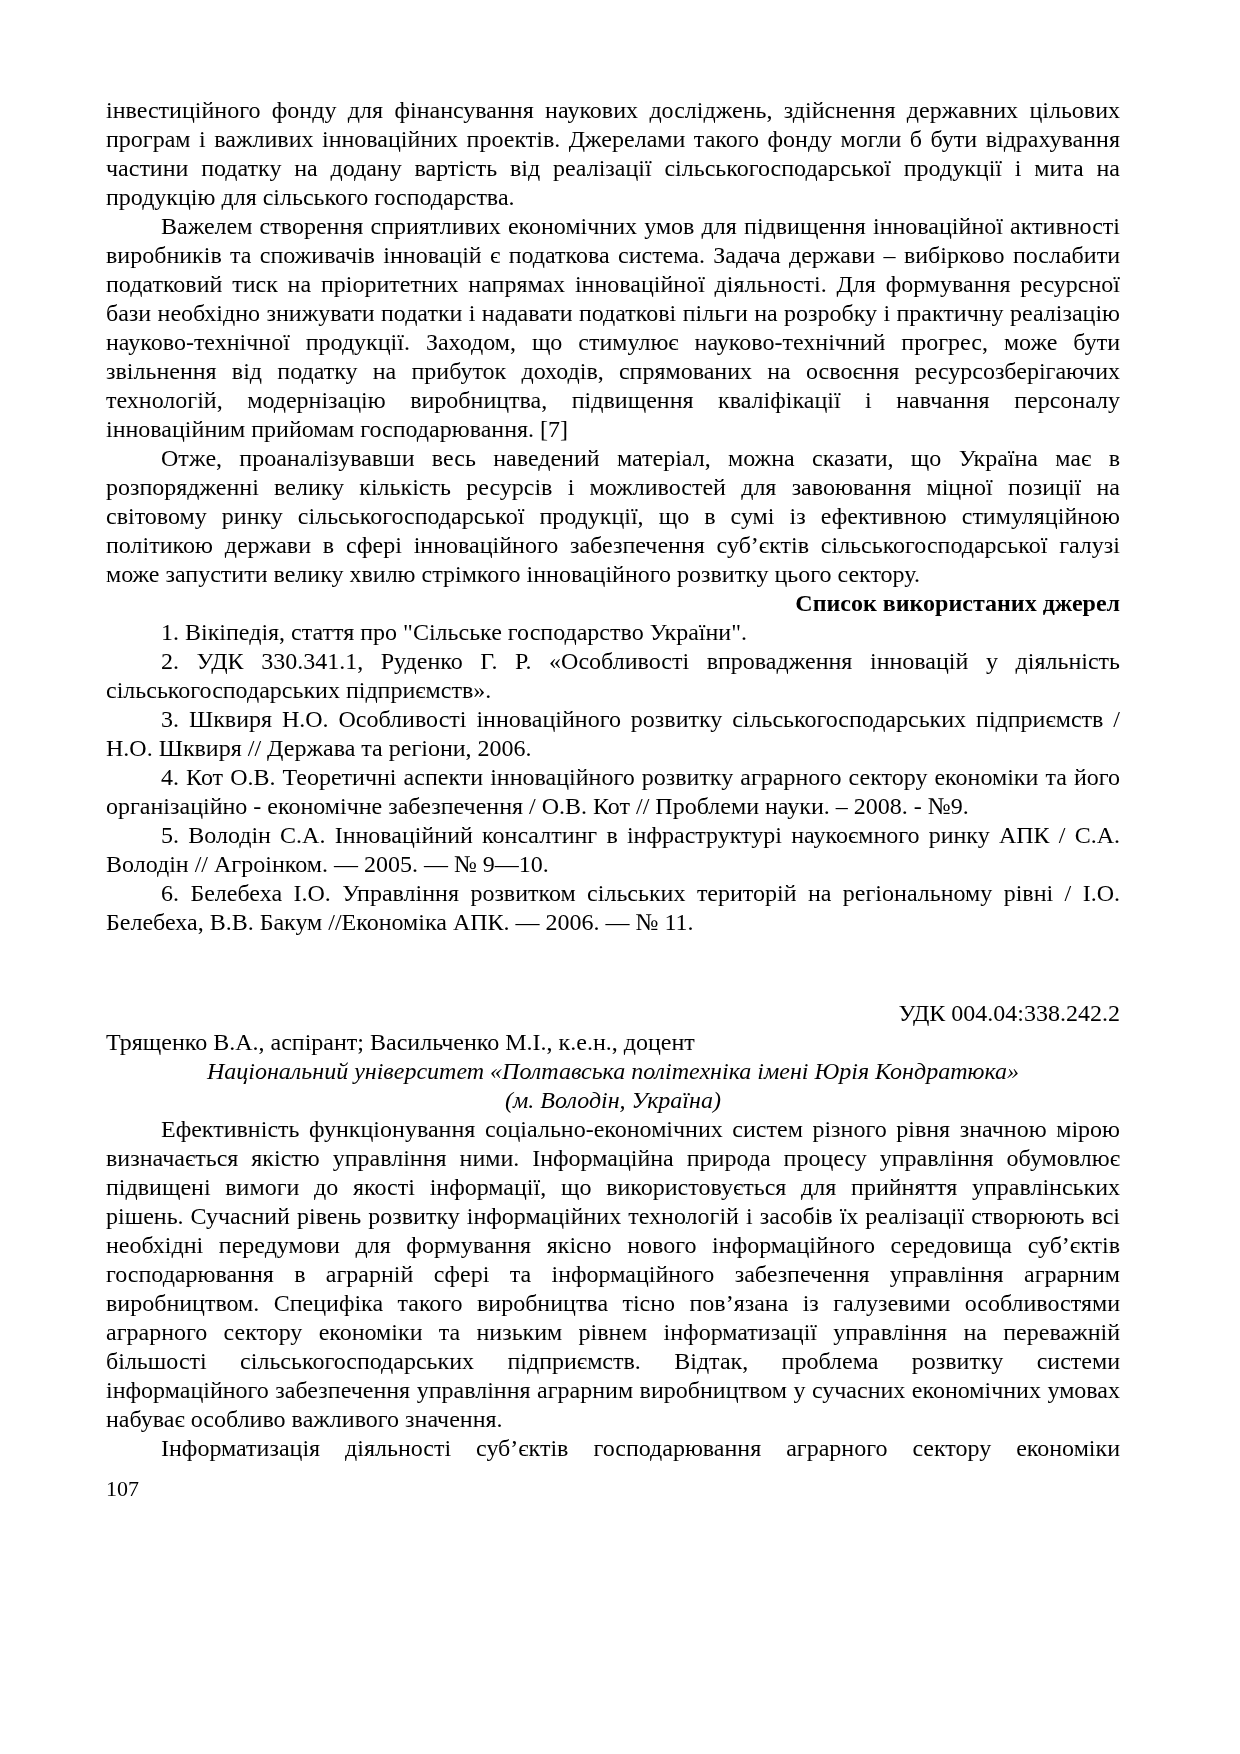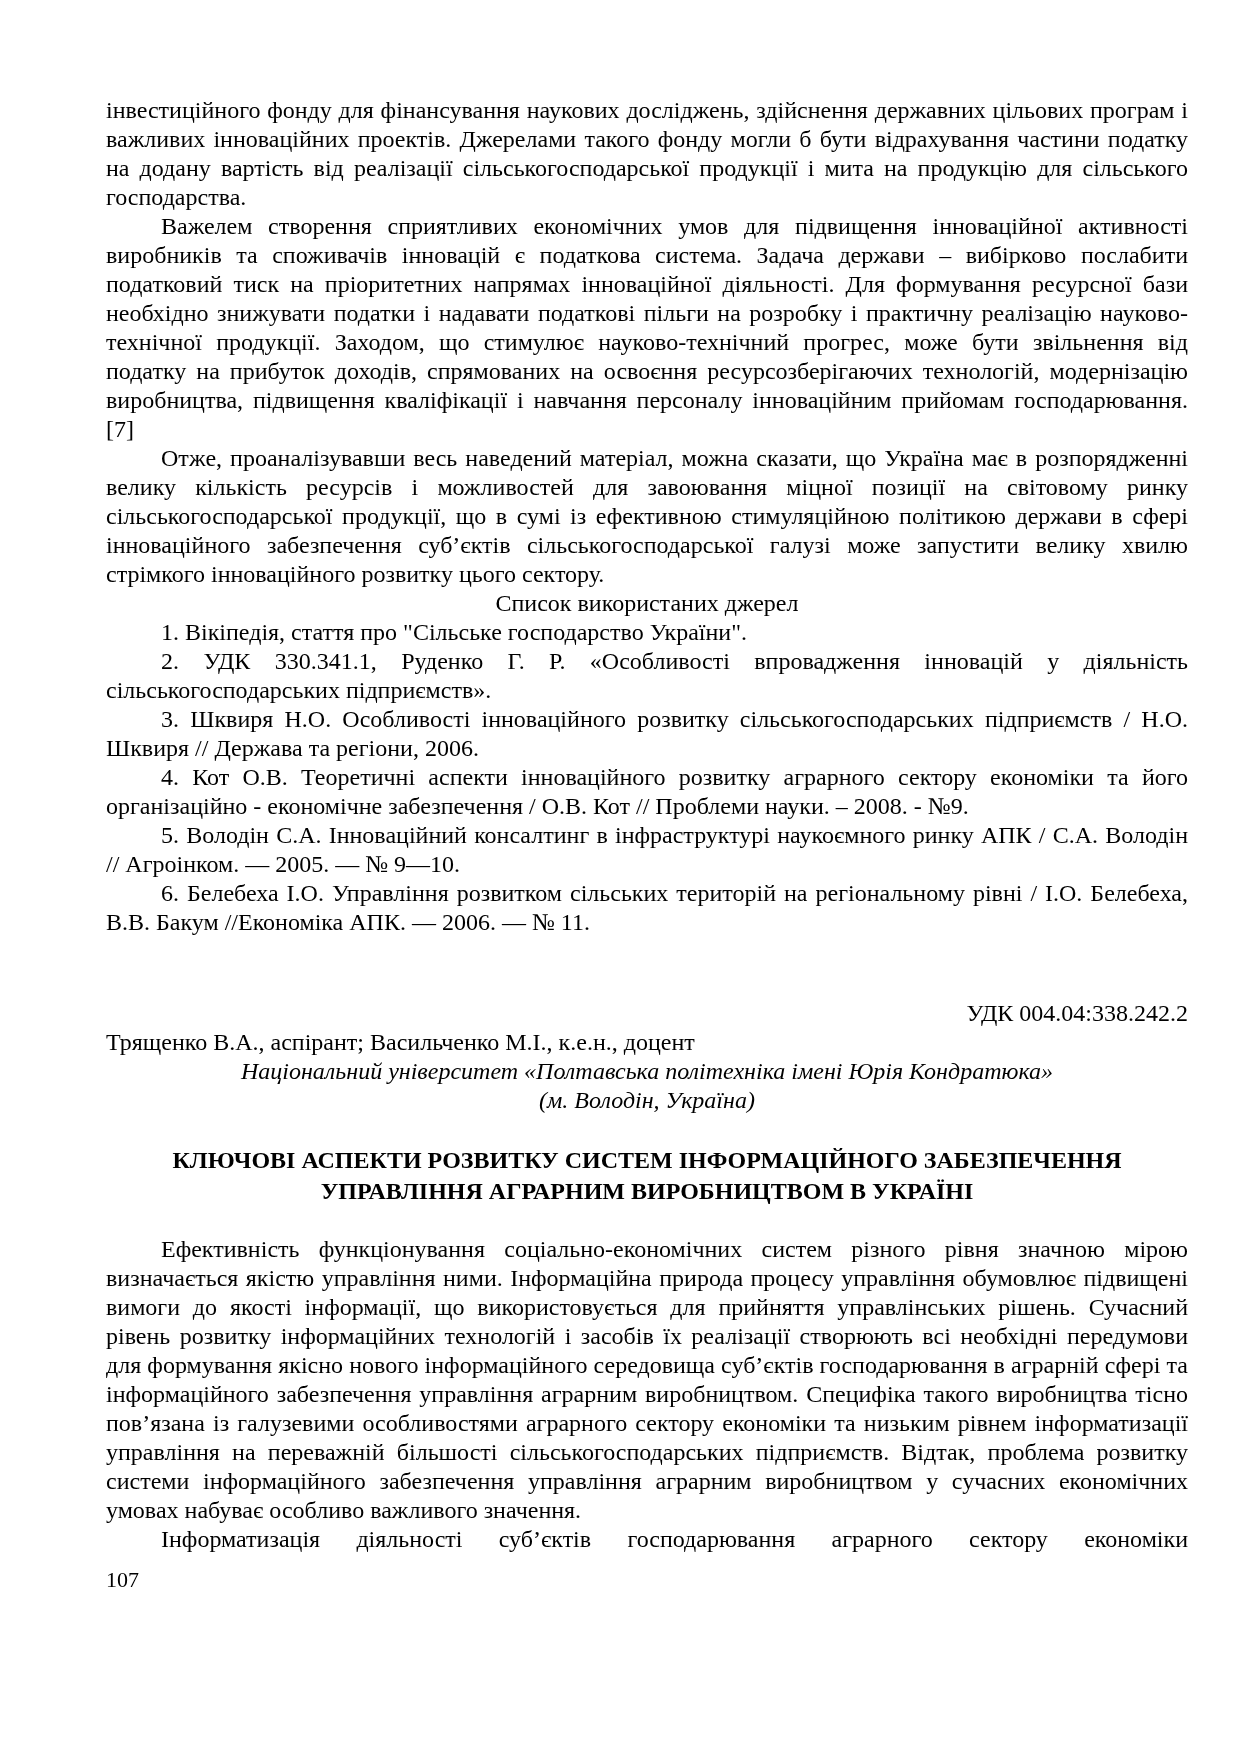--- a/index.html
+++ b/index.html
@@ -7,37 +7,37 @@
   body {
     width: 1240px;
     height: 1754px;
     font-family: "Liberation Serif", "DejaVu Serif", serif;
     color: #000000;
     overflow: hidden;
   }
   .page {
     width: 1240px;
     height: 1403px;
-    padding: 96px 52px 0 106px;
+    padding: 96px 120px 0 106px;
     position: relative;
     background: #ffffff;
   }
   .para {
     font-size: 24px;
     line-height: 29px;
     text-align: justify;
     text-indent: 55px;
   }
   .para.no-indent { text-indent: 0; }
   .para.justify-last { text-align-last: justify; }
   .refs-heading {
     font-size: 24px;
     line-height: 29px;
-    font-weight: normal;
-    text-align: center;
+    font-weight: bold;
+    text-align: right;
   }
   .ref {
     font-size: 24px;
     line-height: 29px;
     text-align: justify;
     text-indent: 55px;
   }
   .udc {
     font-size: 24px;
     line-height: 29px;
@@ -89,21 +89,20 @@
     <p class="ref">5. Володін С.А. Інноваційний консалтинг в інфраструктурі наукоємного ринку АПК / С.А. Володін // Агроінком. — 2005. — № 9—10.</p>
     <p class="ref">6. Белебеха І.О. Управління розвитком сільських територій на регіональному рівні / І.О. Белебеха, В.В. Бакум //Економіка АПК. — 2006. — № 11.</p>
   </section>
 
   <section>
     <p class="udc">УДК 004.04:338.242.2</p>
     <p class="authors">Трященко В.А., аспірант; Васильченко М.І., к.е.н., доцент</p>
     <p class="affil">Національний університет «Полтавська політехніка імені Юрія Кондратюка»</p>
     <p class="affil">(м. Володін, Україна)</p>
 
-    <h2 class="article-title">КЛЮЧОВІ АСПЕКТИ РОЗВИТКУ СИСТЕМ ІНФОРМАЦІЙНОГО ЗАБЕЗПЕЧЕННЯ УПРАВЛІННЯ АГРАРНИМ ВИРОБНИЦТВОМ В УКРАЇНІ</h2>
 
     <p class="para">Ефективність функціонування соціально-економічних систем різного рівня значною мірою визначається якістю управління ними. Інформаційна природа процесу управління обумовлює підвищені вимоги до якості інформації, що використовується для прийняття управлінських рішень. Сучасний рівень розвитку інформаційних технологій і засобів їх реалізації створюють всі необхідні передумови для формування якісно нового інформаційного середовища суб’єктів господарювання в аграрній сфері та інформаційного забезпечення управління аграрним виробництвом. Специфіка такого виробництва тісно пов’язана із галузевими особливостями аграрного сектору економіки та низьким рівнем інформатизації управління на переважній більшості сільськогосподарських підприємств. Відтак, проблема розвитку системи інформаційного забезпечення управління аграрним виробництвом у сучасних економічних умовах набуває особливо важливого значення.</p>
     <p class="para justify-last">Інформатизація діяльності суб’єктів господарювання аграрного сектору економіки</p>
   </section>
 
   <footer class="page-number">107</footer>
 
 </div>
 
 </body></html>

